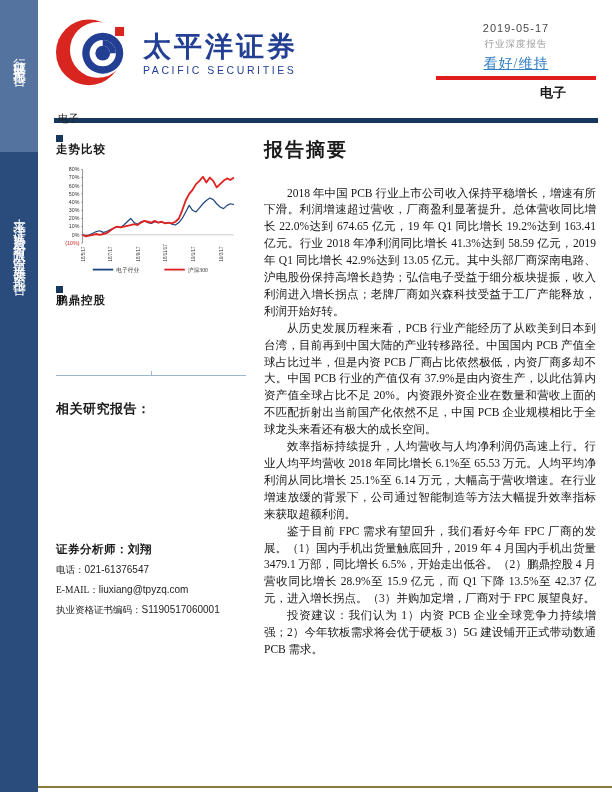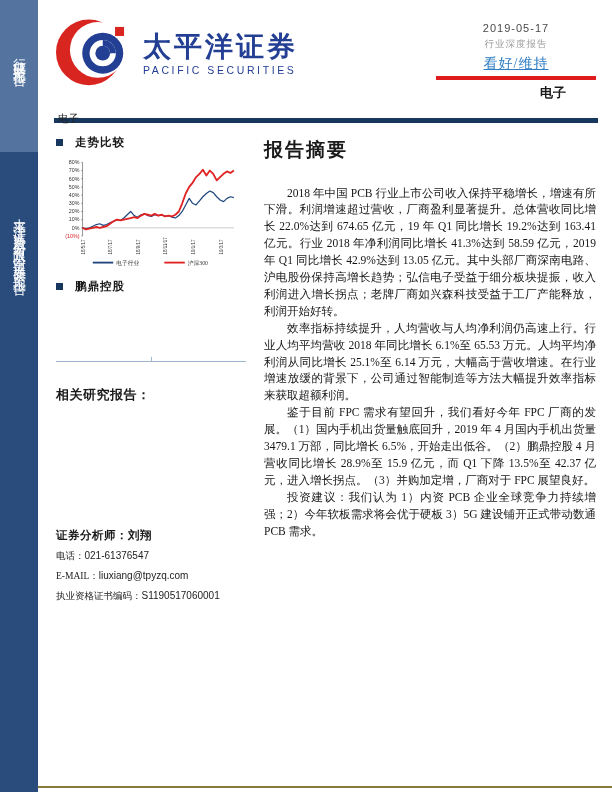--- a/index.html
+++ b/index.html
@@ -37,21 +37,21 @@
   .hr-rating { font-size:14px; color:#2f7dc3; margin-top:4px; letter-spacing:1px;text-decoration:underline; }
   .hr-redline { height:3.5px; background:#e01b1b; margin-top:3px; }
   .hr-industry { font-size:13px; font-weight:bold; margin-top:4px; text-align:right; padding-right:30px; }
   .industry-small { position:absolute; left:20px; top:112px; font-size:10.5px; color:#222; }
   .title { margin:142px 18px 0 18px; font-size:16px; font-weight:normal; letter-spacing:0.5px; color:#000; white-space:nowrap; }
   .title-rule { margin:10px 14px 0 16px; height:4.5px; background:#17375e; }
   
   .columns { display:flex; padding:12px 14px 0 18px; }
   .col-left { width:196px; flex:none; }
   .col-right { flex:1; padding-left:12px; padding-right:2px; }
-  .section-head { display:flex; align-items:center; margin-bottom:6px; }
+  .section-head { display:flex; align-items:flex-start; margin-bottom:6px;flex-direction:column; }
   .bullet { width:7px; height:7px; background:#17375e; margin-right:12px; flex:none; }
   .section-label { font-size:11.5px; font-weight:bold; letter-spacing:1px; }
   .trend-chart { display:block; margin:4px 0 10px 2px; }
   .sub-head { margin-top:8px; }
   .empty-table { height:62px; border-bottom:1px solid #9fb6cf; position:relative; margin-right:6px; }
   .empty-table::after { content:""; position:absolute; left:50%; bottom:0; width:1px; height:4px; background:#9fb6cf; }
   .related-head { margin-top:24px; font-size:13px; font-weight:bold; letter-spacing:0.5px; }
   .analyst { margin-top:124px; }
   .analyst-name { font-size:11.5px; font-weight:bold; letter-spacing:0.5px; }
   .analyst-line { font-size:9.5px; margin-top:7px; color:#222; }
@@ -176,20 +176,21 @@
         <div class="analyst-line">
           <span>执业资格证书编码：</span><span class="val">S1190517060001</span>
         </div>
       </div>
     </div>
 
     <div class="col-right">
       <h2 class="summary-head">报告摘要</h2>
       <div>
           <p class="sum-p"><b>2018 年中国 PCB 行业上市公司收入保持平稳增长，增速有所下滑。利润增速超过营收，厂商盈利显著提升。</b><span>总体营收同比增长 22.0%达到 674.65 亿元，19 年 Q1 同比增长 19.2%达到 163.41 亿元。行业 2018 年净利润同比增长 41.3%达到 58.59 亿元，2019 年 Q1 同比增长 42.9%达到 13.05 亿元。其中头部厂商深南电路、沪电股份保持高增长趋势；弘信电子受益于细分板块提振，收入利润进入增长拐点；老牌厂商如兴森科技受益于工厂产能释放，利润开始好转。</span></p>
+          <p class="sum-p"><b>从历史发展历程来看，PCB 行业产能经历了从欧美到日本到台湾，目前再到中国大陆的产业转移路径。中国国内 PCB 产值全球占比过半，但是内资 PCB 厂商占比依然极低，内资厂商多却不大。</b><span>中国 PCB 行业的产值仅有 37.9%是由内资生产，以此估算内资产值全球占比不足 20%。</span><b>内资跟外资企业在数量和营收上面的不匹配折射出当前国产化依然不足，中国 PCB 企业规模相比于全球龙头来看还有极大的成长空间。</b></p>
           <p class="sum-p"><b>效率指标持续提升，人均营收与人均净利润仍高速上行。</b><span>行业人均平均营收 2018 年同比增长 6.1%至 65.53 万元。人均平均净利润从同比增长 25.1%至 6.14 万元，大幅高于营收增速。在行业增速放缓的背景下，公司通过智能制造等方法大幅提升效率指标来获取超额利润。</span></p>
           <p class="sum-p"><b>鉴于目前 FPC 需求有望回升，我们看好今年 FPC 厂商的发展。</b><span>（1）国内手机出货量触底回升，2019 年 4 月国内手机出货量 3479.1 万部，同比增长 6.5%，开始走出低谷。（2）鹏鼎控股 4 月营收同比增长 28.9%至 15.9 亿元，而 Q1 下降 13.5%至 42.37 亿元，进入增长拐点。（3）并购加定增，厂商对于 FPC 展望良好。</span></p>
           <p class="sum-p"><b>投资建议：我们认为 1）内资 PCB 企业全球竞争力持续增强；2）今年软板需求将会优于硬板 3）5G 建设铺开正式带动数通 PCB 需求。</b></p>
         </div>
     </div>
   </div>
 
   <div class="footer">
     <div class="footer-rule"></div>
     <div class="footer-row">

